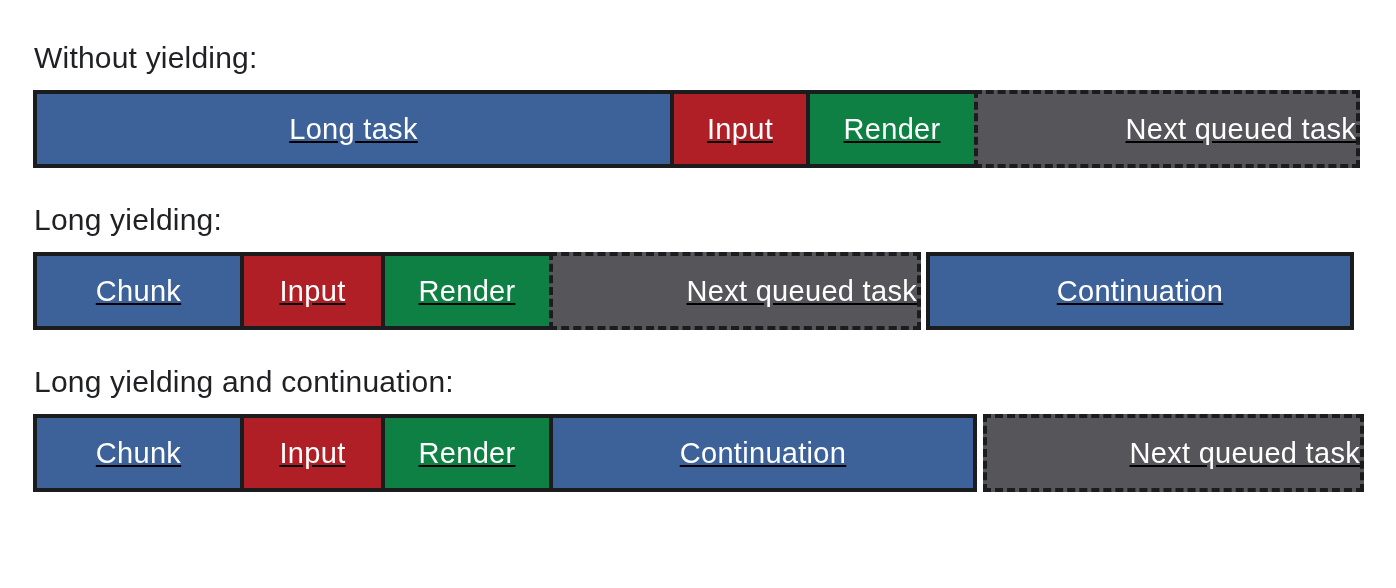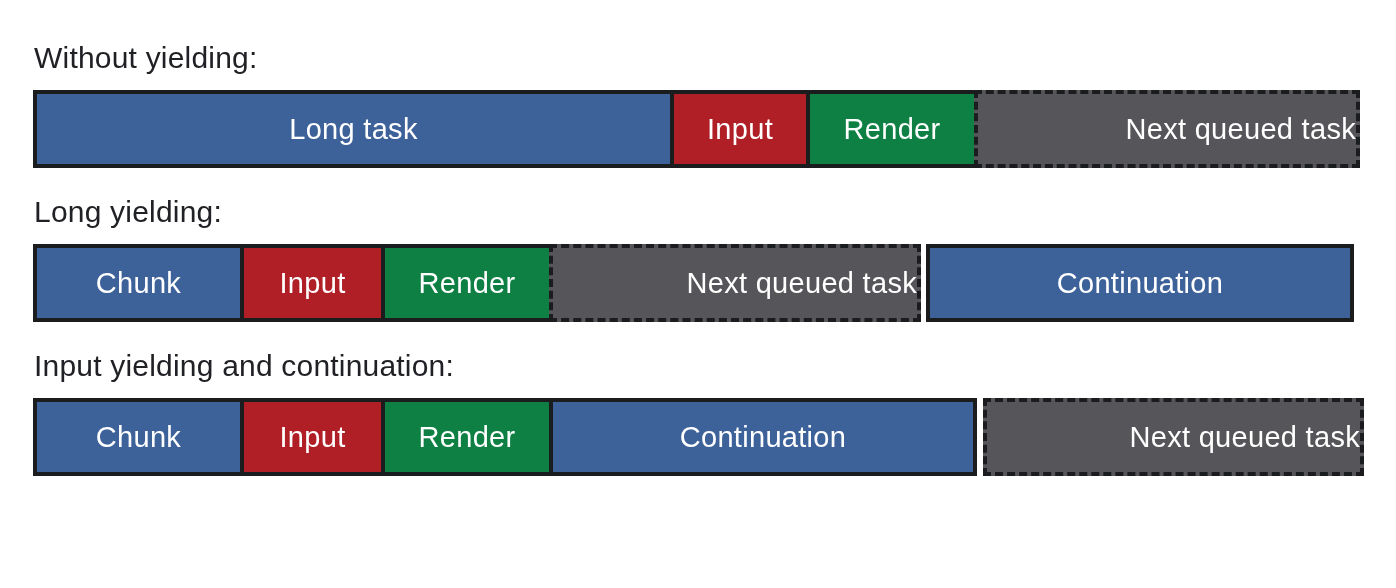--- a/index.html
+++ b/index.html
@@ -10,41 +10,42 @@
   .canvas {
     position: relative;
     width: 1396px;
     height: 588px;
     background: #ffffff;
     box-sizing: border-box;
     padding: 40px 0 0 33px;
     font-family: "Liberation Sans", "DejaVu Sans", sans-serif;
     overflow: hidden;
   }
-  .section { margin: 0 0 26px 0; }
+  .section { margin: 0 0 34px 0; }
   .section-heading {
     font-size: 30px;
     line-height: 36px;
     color: #202124;
     margin: 0 0 14px 1px;
     letter-spacing: 0.2px;
   }
   .bar {
     display: flex;
     align-items: stretch;
     height: 78px;
   }
   .segment {
     box-sizing: border-box;
     border: 4px solid #1b1c1e;
     display: flex;
     align-items: center;
     justify-content: center;
     flex: 0 0 auto;
     overflow: hidden;
+    text-decoration: underline;
   }
   .segment.dashed { border-style: dashed; justify-content: flex-end; }
   .segment-label {
     color: #ffffff;
     font-size: 29px;
     white-space: nowrap;
     letter-spacing: 0.3px;
   }
 </style>
 </head>
@@ -83,21 +84,21 @@
         </div>
         <div class="segment dashed" style="width: 372px; background: rgb(86, 86, 90); border-color: rgb(27, 28, 30); margin-left: -4px;">
           <span class="segment-label" style="color: rgb(255, 255, 255);">Next queued task</span>
         </div>
         <div class="segment" style="width: 428px; background: rgb(61, 97, 153); border-color: rgb(27, 28, 30); margin-left: 5px;">
           <span class="segment-label" style="color: rgb(255, 255, 255);">Continuation</span>
         </div>
       </div>
     </div>
     <div class="section">
-      <div class="section-heading" style="color: rgb(32, 33, 36);">Input yielding and continuation:</div>
+      <div class="section-heading" style="color: rgb(32, 33, 36);">Long yielding and continuation:</div>
       <div class="bar">
         <div class="segment" style="width: 211px; background: rgb(61, 97, 153); border-color: rgb(27, 28, 30);">
           <span class="segment-label" style="color: rgb(255, 255, 255);">Chunk</span>
         </div>
         <div class="segment" style="width: 145px; background: rgb(176, 31, 38); border-color: rgb(27, 28, 30); margin-left: -4px;">
           <span class="segment-label" style="color: rgb(255, 255, 255);">Input</span>
         </div>
         <div class="segment" style="width: 172px; background: rgb(14, 128, 68); border-color: rgb(27, 28, 30); margin-left: -4px;">
           <span class="segment-label" style="color: rgb(255, 255, 255);">Render</span>
         </div>

